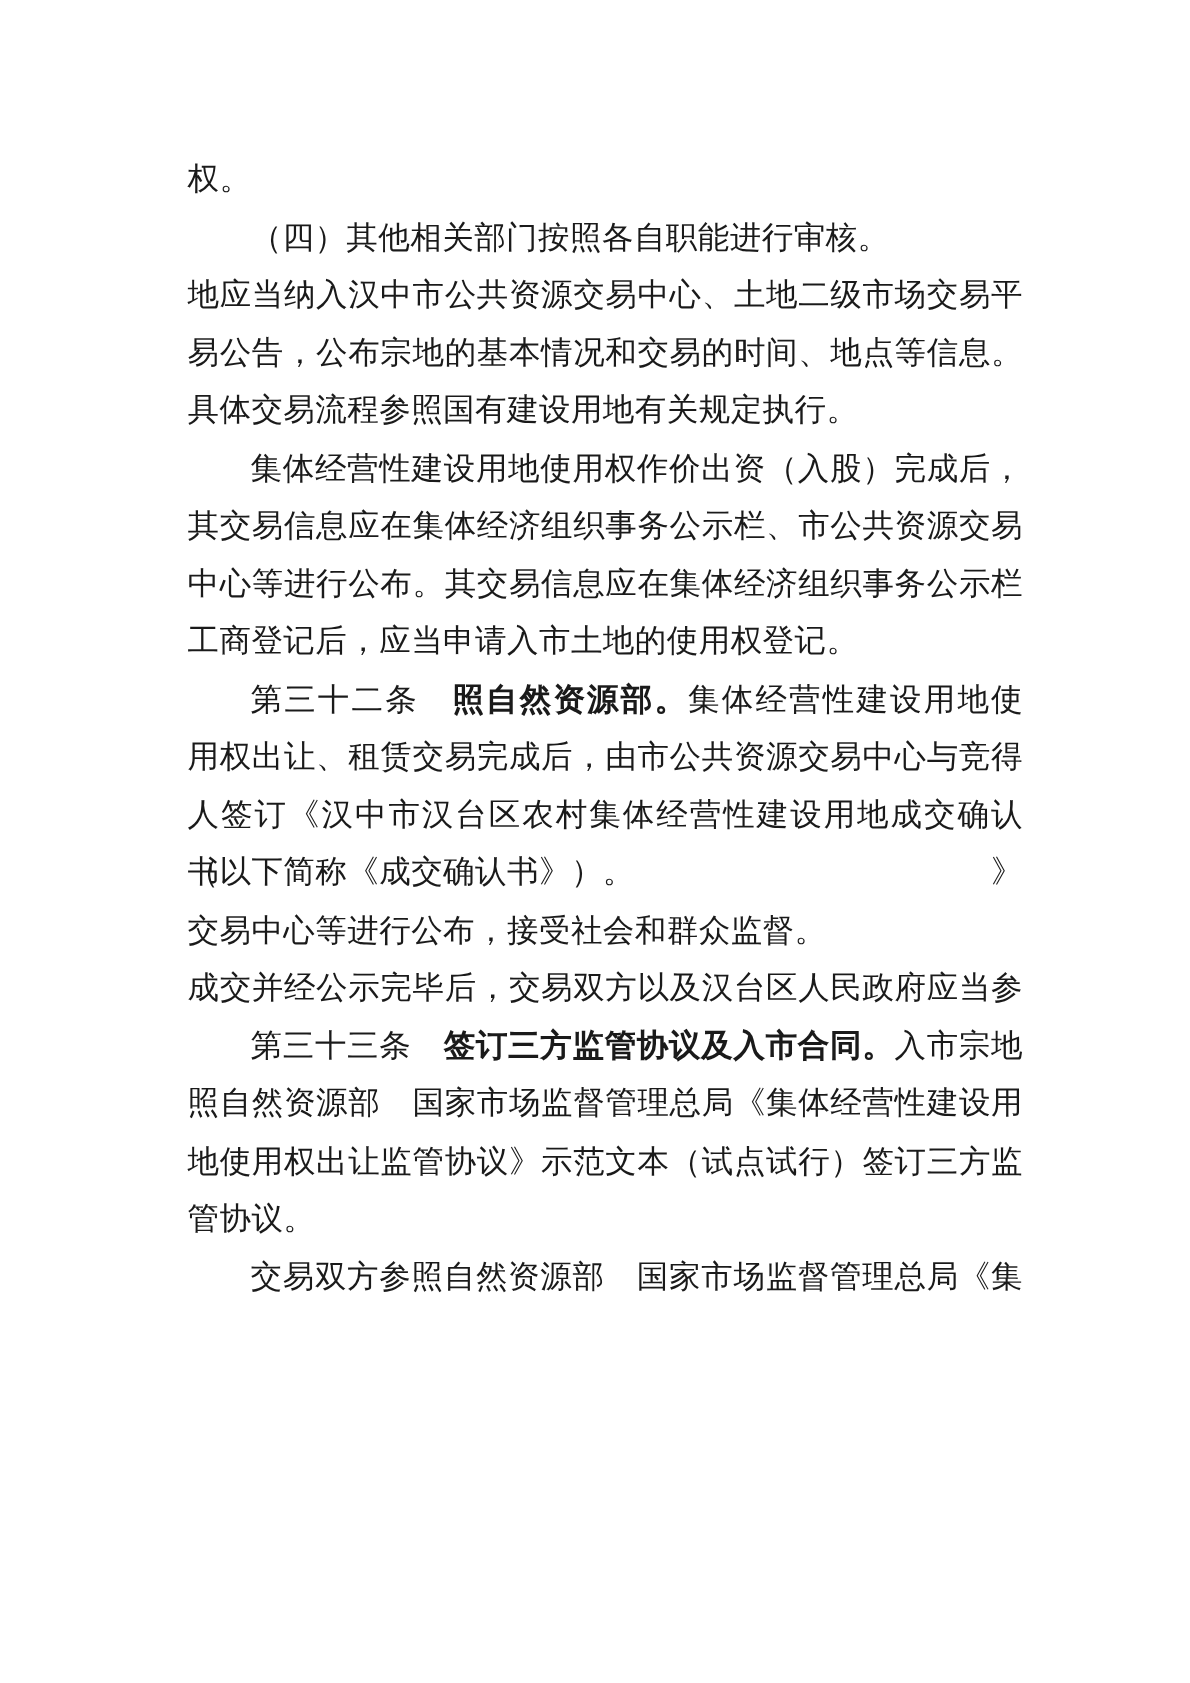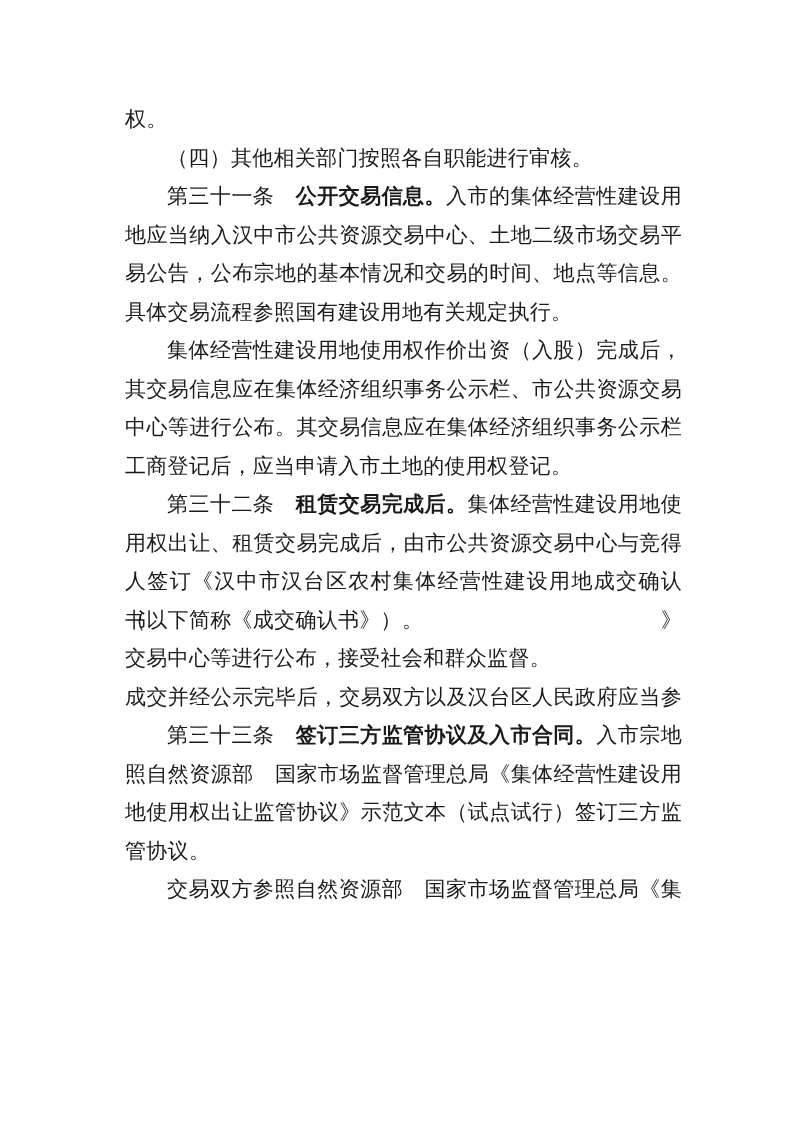--- a/index.html
+++ b/index.html
@@ -40,29 +40,28 @@
   .seg { font-weight: normal; }
   .seg.bold { font-weight: 700; }
 </style>
 </head>
 <body>
 
 <div class="page">
   <div class="content" id="document-body">
       <div class="line"><span class="seg">权。</span></div>
       <div class="line indent"><span class="seg">（四）其他相关部门按照各自职能进行审核。</span></div>
-      <div class="line fill indent"><span class="seg">第三十一条　</span><span class="seg bold">公开交易信息。</span><span class="seg">入市的集体经营性建设用</span></div>
       <div class="line fill"><span class="seg">地应当纳入汉中市公共资源交易中心、土地二级市场交易平</span></div>
       <div class="line fill"><span class="seg">易公告，公布宗地的基本情况和交易的时间、地点等信息。</span></div>
       <div class="line"><span class="seg">具体交易流程参照国有建设用地有关规定执行。</span></div>
       <div class="line fill indent"><span class="seg">集体经营性建设用地使用权作价出资（入股）完成后，</span></div>
       <div class="line fill"><span class="seg">其交易信息应在集体经济组织事务公示栏、市公共资源交易</span></div>
       <div class="line fill"><span class="seg">中心等进行公布。其交易信息应在集体经济组织事务公示栏</span></div>
       <div class="line"><span class="seg">工商登记后，应当申请入市土地的使用权登记。</span></div>
-      <div class="line fill indent"><span class="seg">第三十二条　</span><span class="seg bold">租赁交易完成后。</span><span class="seg">集体经营性建设用地使</span></div>
+      <div class="line fill indent"><span class="seg">第三十二条　</span><span class="seg bold">照自然资源部。</span><span class="seg">集体经营性建设用地使</span></div>
       <div class="line fill"><span class="seg">用权出让、租赁交易完成后，由市公共资源交易中心与竞得</span></div>
       <div class="line fill"><span class="seg">人签订《汉中市汉台区农村集体经营性建设用地成交确认书》</span></div>
       <div class="line"><span class="seg">（以下简称《成交确认书》）。</span></div>
       <div class="line"><span class="seg">交易中心等进行公布，接受社会和群众监督。</span></div>
       <div class="line fill"><span class="seg">成交并经公示完毕后，交易双方以及汉台区人民政府应当参</span></div>
       <div class="line fill indent"><span class="seg">第三十三条　</span><span class="seg bold">签订三方监管协议及入市合同。</span><span class="seg">入市宗地</span></div>
       <div class="line fill"><span class="seg">照自然资源部　国家市场监督管理总局《集体经营性建设用</span></div>
       <div class="line fill"><span class="seg">地使用权出让监管协议》示范文本（试点试行）签订三方监</span></div>
       <div class="line"><span class="seg">管协议。</span></div>
       <div class="line fill indent"><span class="seg">交易双方参照自然资源部　国家市场监督管理总局《集</span></div>

